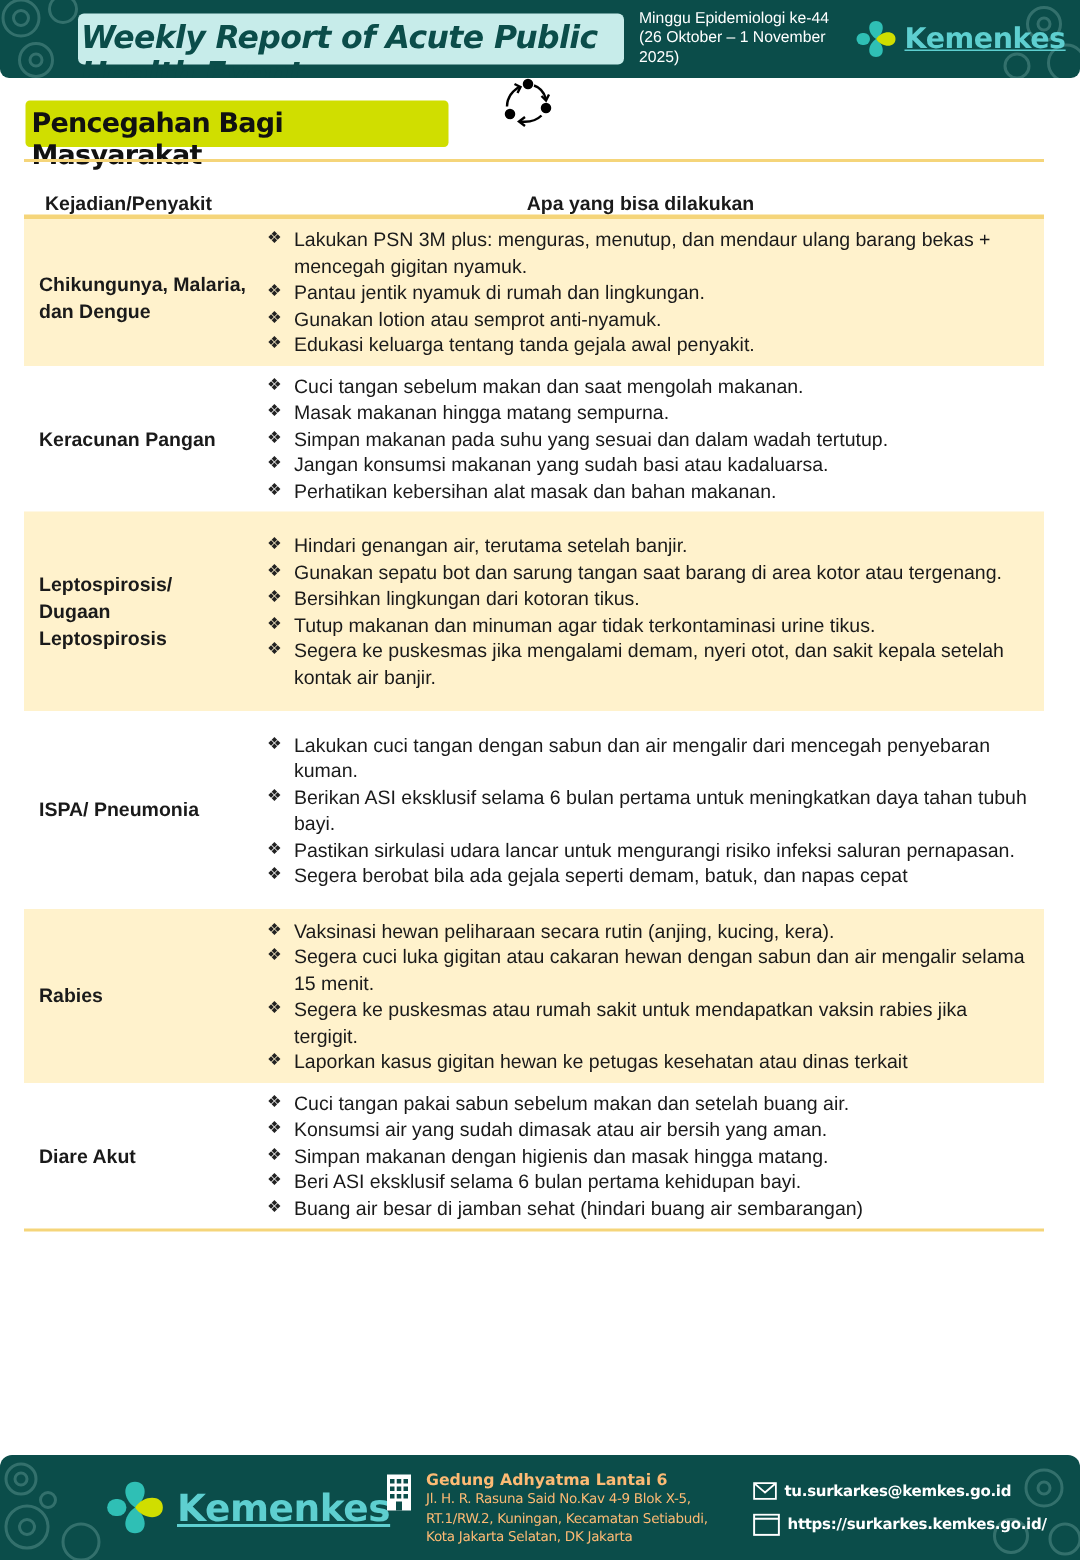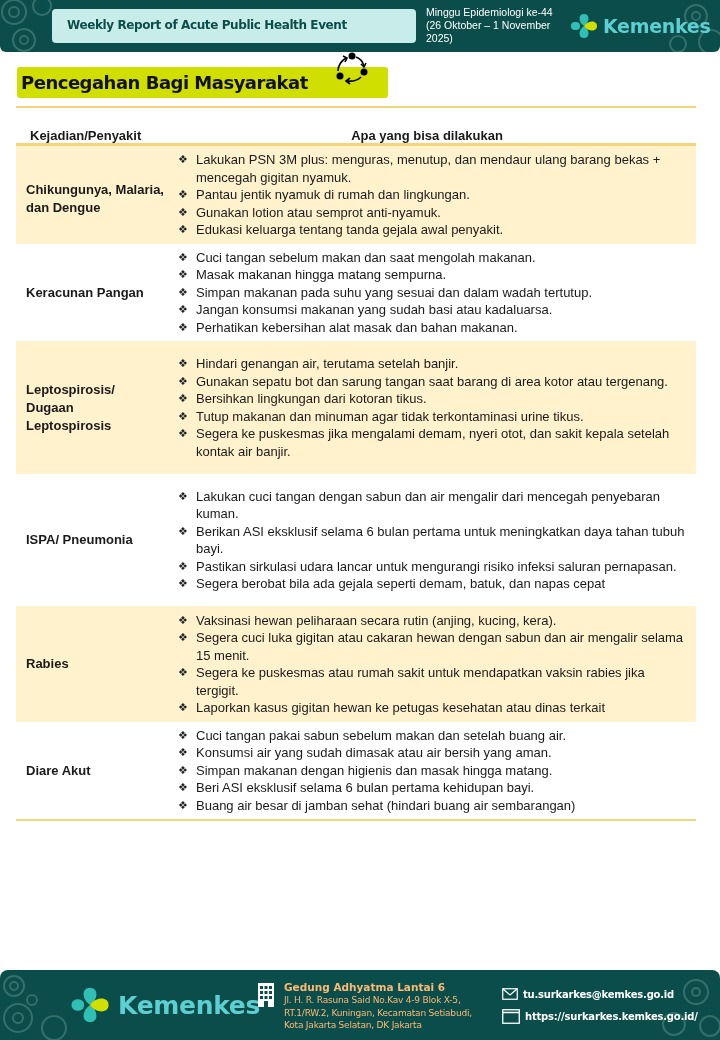--- a/index.html
+++ b/index.html
@@ -12,40 +12,40 @@
     background: #0b4d4a; border-radius: 0 0 6px 6px; overflow: hidden;
   }
   .pattern { position: absolute; opacity: 0.35; }
   .header .pattern.left { left: -6px; top: -6px; }
   .header .pattern.right { right: -6px; top: 2px; }
   .title-box {
     position: absolute; left: 52px; top: 9px; width: 364px; height: 34px;
     background: #c7ecea; border-radius: 4px; overflow: visible;
   }
   .title-text {
-    position: absolute; left: 15px; top: 4px; width: 345px;
-    font-family: "DejaVu Sans", sans-serif; font-weight: bold; font-size: 12px;
+    position: absolute; left: 2px; top: 4px; width: 345px;
+    font-family: "DejaVu Sans", sans-serif; font-weight: bold; font-size: 21px;
     line-height: 24px; color: #0b4d4a; letter-spacing: -0.4px;
-    white-space: normal; height: 48px; overflow: hidden;
+    white-space: normal; height: 48px; overflow: hidden; font-style: italic;
   }
   .week-info {
     position: absolute; left: 426px; top: 6px; width: 140px;
     font-family: "Liberation Sans", sans-serif; font-size: 10.5px; line-height: 13px; color: #ffffff;
   }
   .brand {
     position: absolute; left: 570px; top: 12px; height: 28px; display: flex; align-items: center;
   }
   .brand-name {
     font-family: "DejaVu Sans", sans-serif; font-weight: bold; font-size: 19px;
-    color: #5ecfd0; margin-left: 5px; letter-spacing: -0.3px;
+    color: #5ecfd0; margin-left: 5px; letter-spacing: -0.3px; text-decoration: underline;
   }
 
   
   .section-title {
-    position: absolute; left: 17px; top: 67px; width: 371px; height: 31px;
+    position: absolute; left: 17px; top: 67px; width: 282px; height: 31px;
     background: #d0de00; border-radius: 3px;
   }
   .section-title-text {
     position: absolute; left: 4px; top: 5px;
     font-family: "DejaVu Sans", sans-serif; font-weight: bold; font-size: 18px;
     color: #111; letter-spacing: -0.5px;
   }
   .cycle-icon { position: absolute; left: 334px; top: 50px; width: 36px; height: 38px; }
 
   

